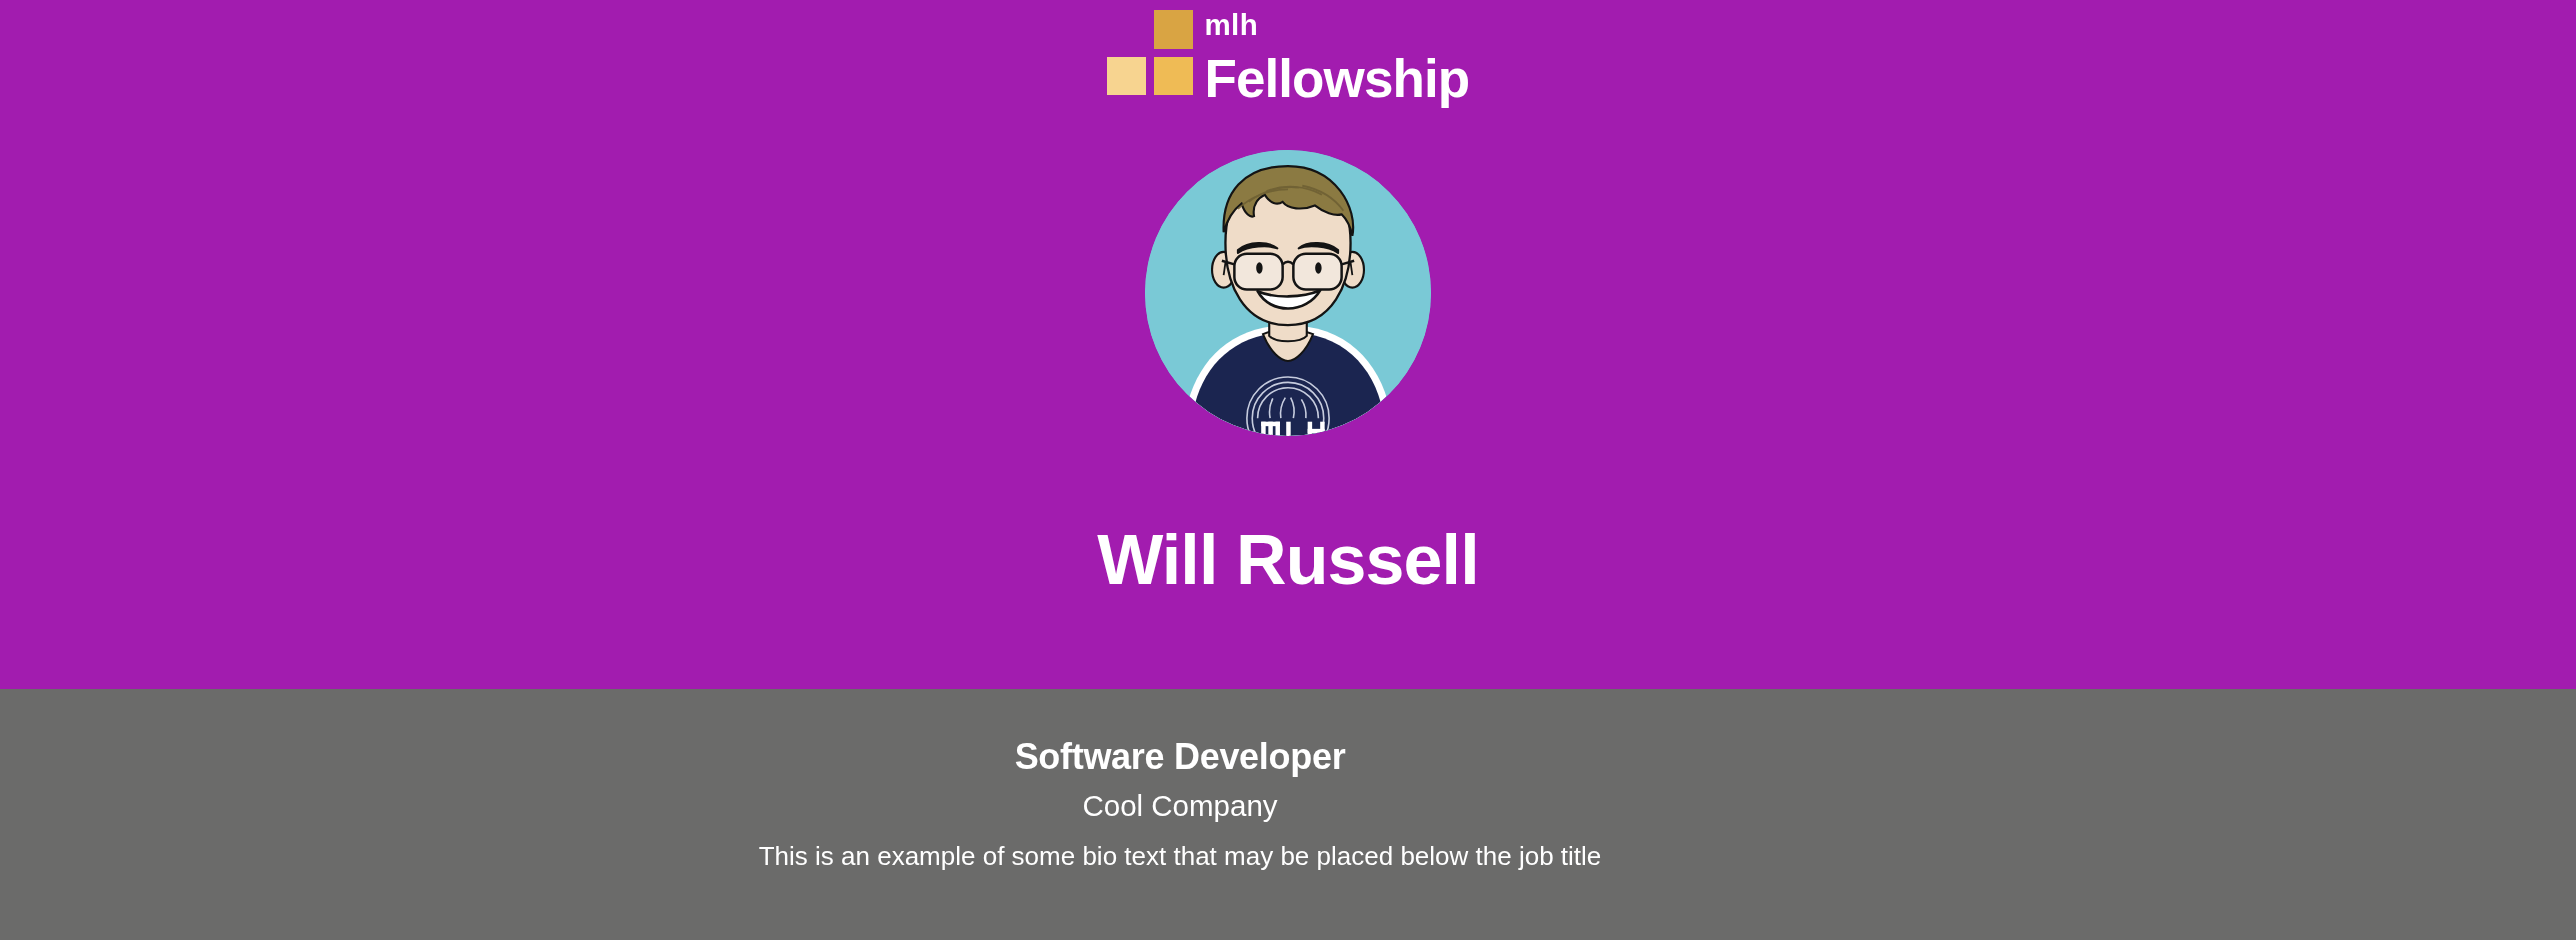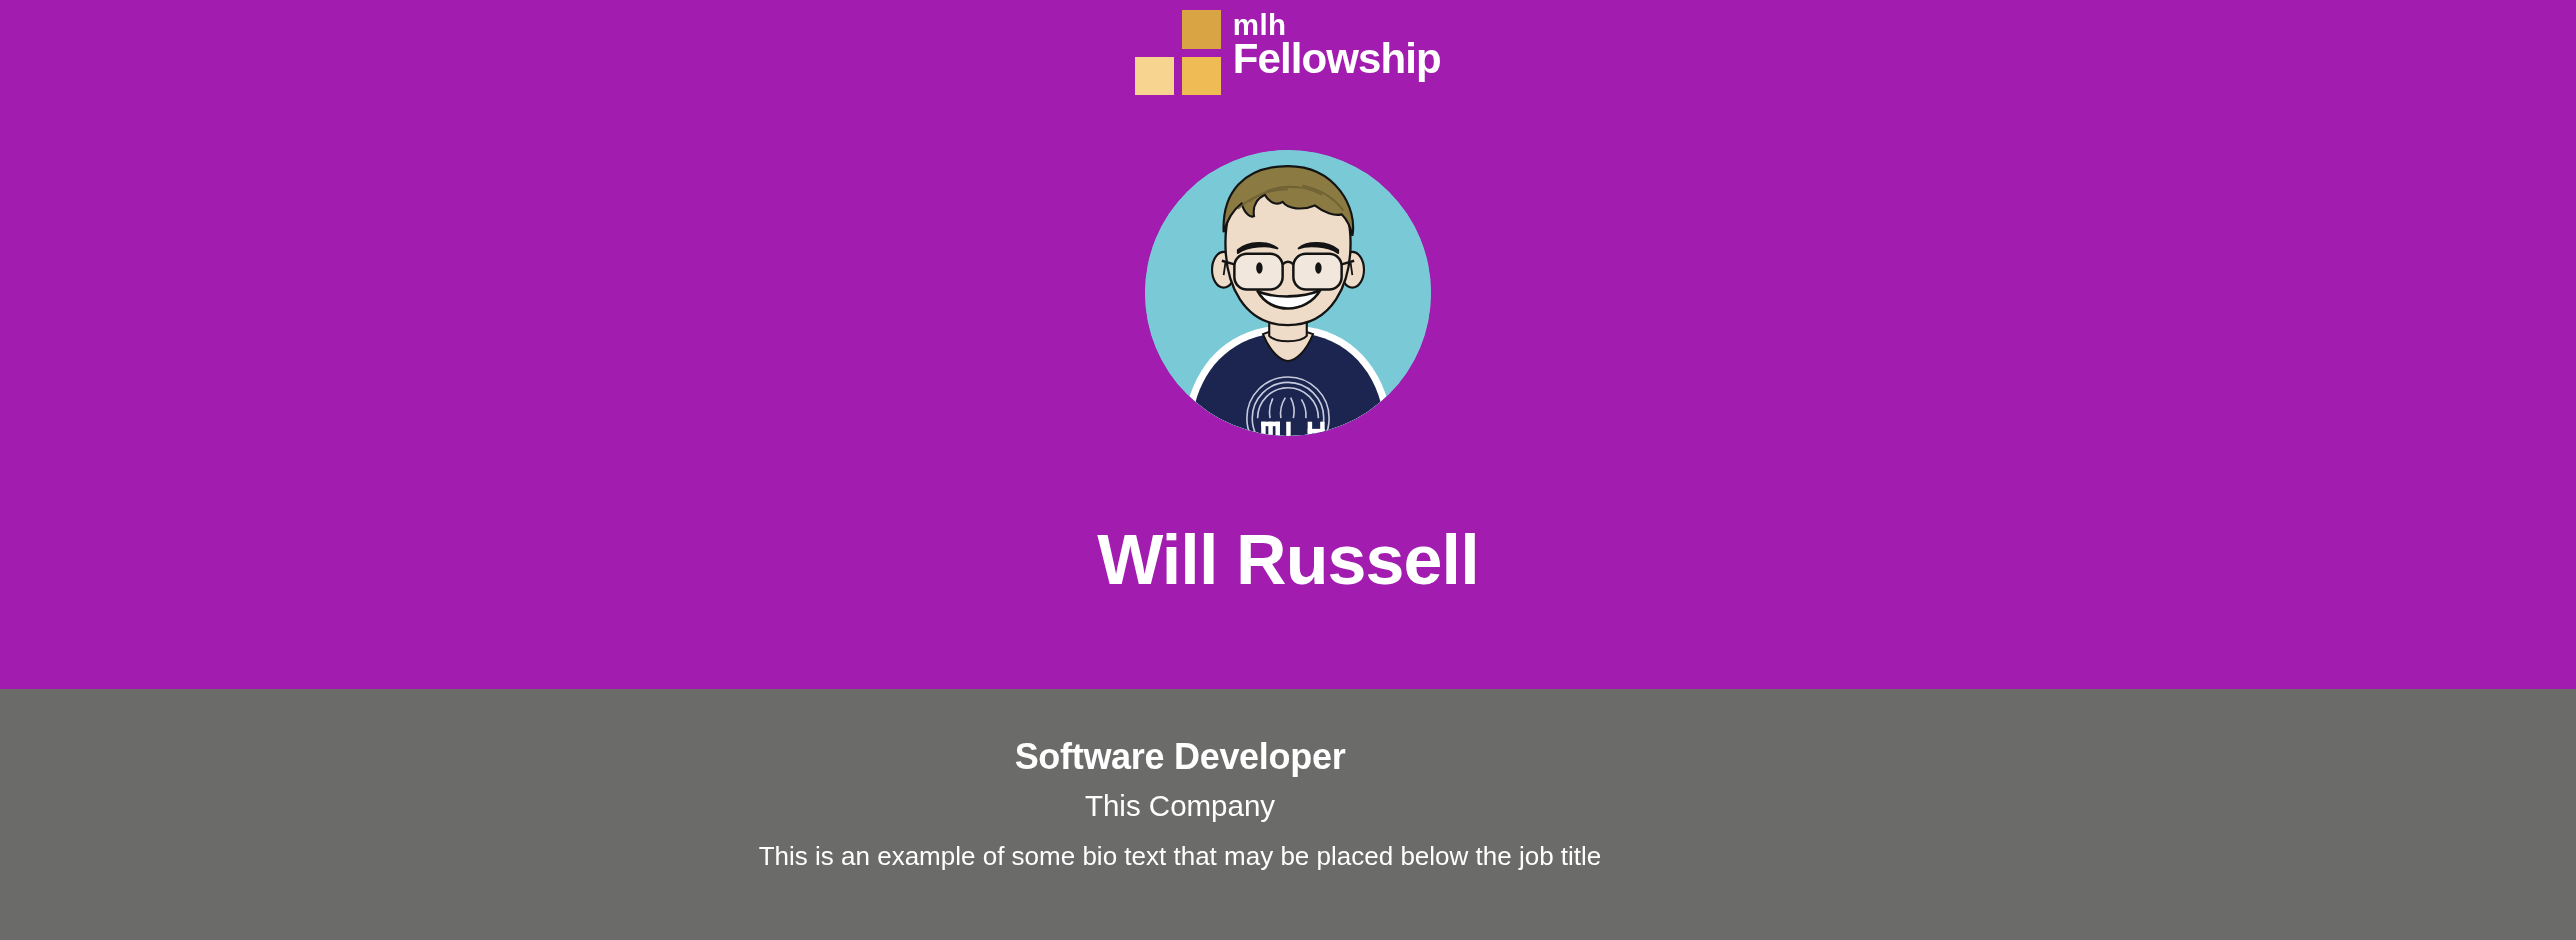--- a/index.html
+++ b/index.html
@@ -51,25 +51,25 @@
     font-size:29.5px;
     font-weight:bold;
     line-height:0.92;
     letter-spacing:0.4px;
     font-stretch:condensed;
     text-transform:lowercase;
     font-family:"Liberation Sans Narrow","Liberation Sans",sans-serif;
   }
   .logo-fellowship{
     color:#ffffff;
-    font-size:42px;
+    font-size:53px;
     font-weight:bold;
     line-height:0.98;
     letter-spacing:-0.9px;
-    margin-top:0;
+    margin-top:15px;
   }
 
   
   .avatar{
     position:absolute;
     left:1145px;
     top:150px;
     width:286px;
     height:286px;
     border-radius:50%;
@@ -217,16 +217,16 @@
         <path d="M126 158 C 140 184 180 184 196 157 C 176 166 144 166 126 158 Z" fill="#ffffff" stroke="#141414" stroke-width="3" stroke-linejoin="round"></path>
       </g>
     </svg>
   </div>
 
   <div class="person-name">Will Russell</div>
 </div>
 
 <div class="info">
   <div class="job-title">Software Developer</div>
-  <div class="company">This Company</div>
+  <div class="company">Cool Company</div>
   <div class="bio">This is an example of some bio text that may be placed below the job title</div>
 </div>
 
 
 </body></html>

